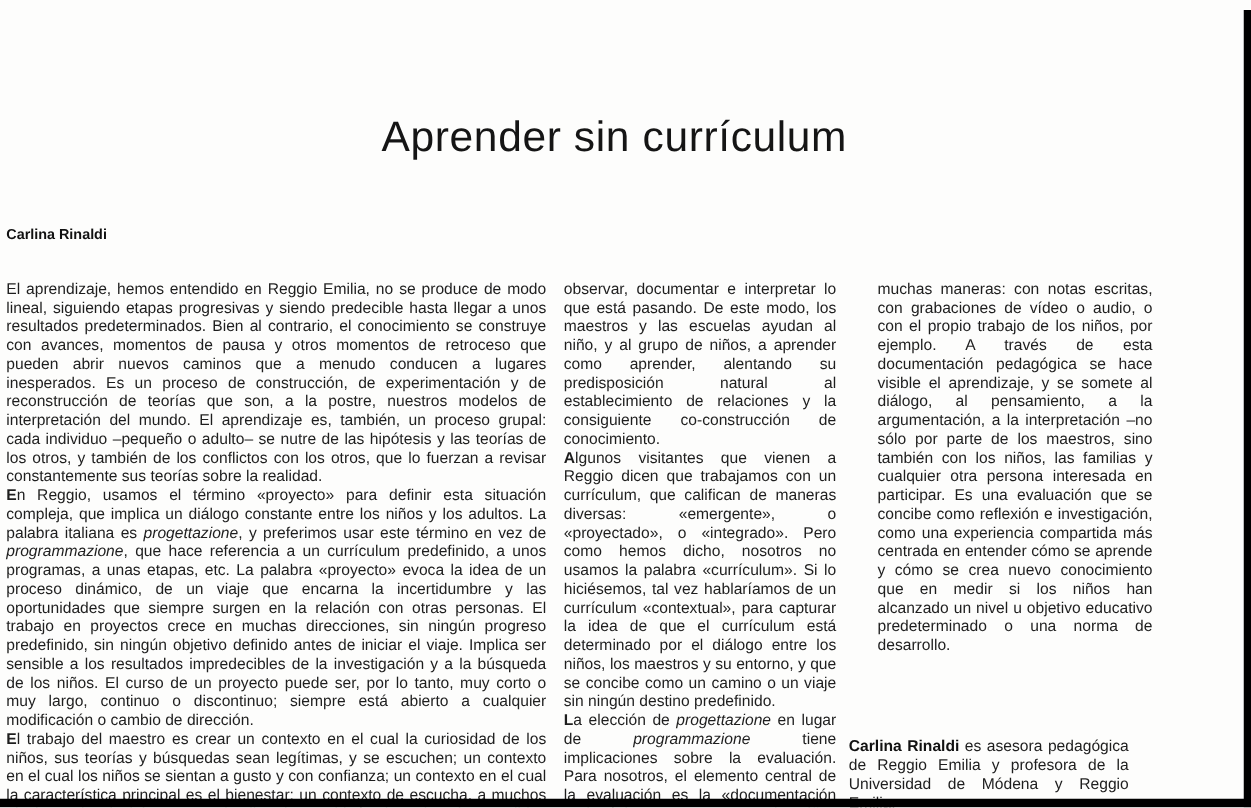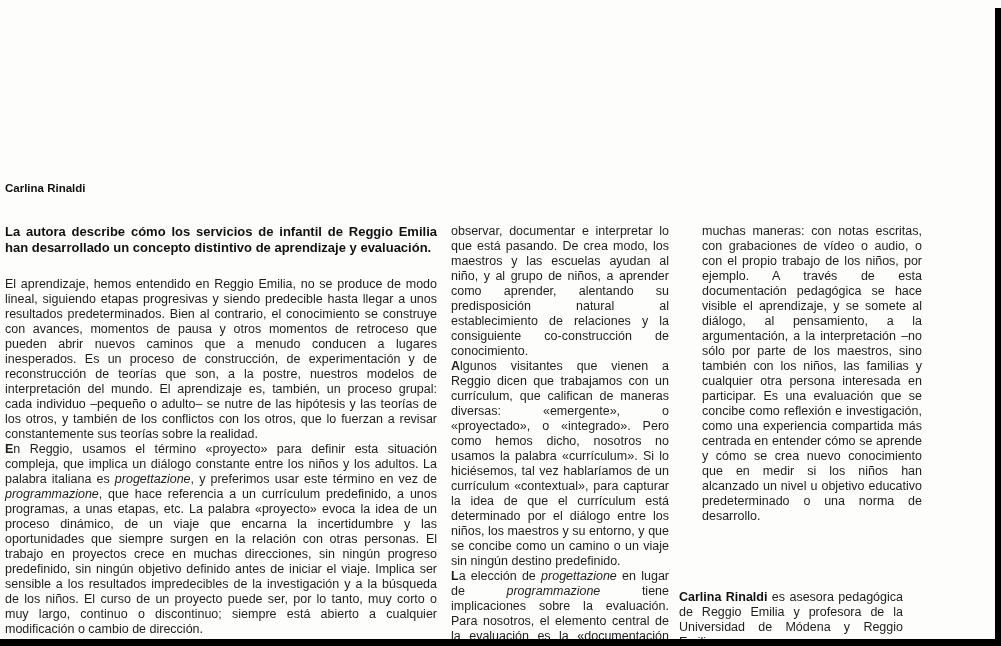--- a/index.html
+++ b/index.html
@@ -49,34 +49,34 @@
   .bar-bottom {
     position:absolute; left:0; bottom:0; width:1001px; height:7px;
     background:#000;
   }
 </style>
 </head>
 <body>
 
 <div class="page">
 
+  <h1 class="title">Aprender sin currículum</h1>
 
   <div class="author">Carlina Rinaldi</div>
 
   <div class="col col-left">
-    <p class="lead">La autora describe cómo los servicios de infantil de Reggio Emilia han desarrollado un concepto distintivo de aprendizaje y evaluación.</p>
     <div>
         <p><span>El aprendizaje, hemos entendido en Reggio Emilia, no se produce de modo lineal, siguiendo etapas progresivas y siendo predecible hasta llegar a unos resultados predeterminados. Bien al contrario, el conocimiento se construye con avances, momentos de pausa y otros momentos de retroceso que pueden abrir nuevos caminos que a menudo conducen a lugares inesperados. Es un proceso de construcción, de experimentación y de reconstrucción de teorías que son, a la postre, nuestros modelos de interpretación del mundo. El aprendizaje es, también, un proceso grupal: cada individuo –pequeño o adulto– se nutre de las hipótesis y las teorías de los otros, y también de los conflictos con los otros, que lo fuerzan a revisar constantemente sus teorías sobre la realidad.</span></p>
         <p><span style="font-weight: bold;">E</span><span>n Reggio, usamos el término «proyecto» para definir esta situación compleja, que implica un diálogo constante entre los niños y los adultos. La palabra italiana es </span><span style="font-style: italic;">progettazione</span><span>, y preferimos usar este término en vez de </span><span style="font-style: italic;">programmazione</span><span>, que hace referencia a un currículum predefinido, a unos programas, a unas etapas, etc. La palabra «proyecto» evoca la idea de un proceso dinámico, de un viaje que encarna la incertidumbre y las oportunidades que siempre surgen en la relación con otras personas. El trabajo en proyectos crece en muchas direcciones, sin ningún progreso predefinido, sin ningún objetivo definido antes de iniciar el viaje. Implica ser sensible a los resultados impredecibles de la investigación y a la búsqueda de los niños. El curso de un proyecto puede ser, por lo tanto, muy corto o muy largo, continuo o discontinuo; siempre está abierto a cualquier modificación o cambio de dirección.</span></p>
         <p><span style="font-weight: bold;">E</span><span>l trabajo del maestro es crear un contexto en el cual la curiosidad de los niños, sus teorías y búsquedas sean legítimas, y se escuchen; un contexto en el cual los niños se sientan a gusto y con confianza; un contexto en el cual la característica principal es el bienestar; un contexto de escucha, a muchos niveles. El rol del maestro implica hacer hipótesis sobre los posibles desarrollos del proyecto, y eso exige escuchar,</span></p>
       </div>
   </div>
 
   <div class="col col-middle">
-      <p><span>observar, documentar e interpretar lo que está pasando. De crea modo, los maestros y las escuelas ayudan al niño, y al grupo de niños, a aprender como aprender, alentando su predisposición natural al establecimiento de relaciones y la consiguiente co-construcción de conocimiento.</span></p>
+      <p><span>observar, documentar e interpretar lo que está pasando. De este modo, los maestros y las escuelas ayudan al niño, y al grupo de niños, a aprender como aprender, alentando su predisposición natural al establecimiento de relaciones y la consiguiente co-construcción de conocimiento.</span></p>
       <p><span style="font-weight: bold;">A</span><span>lgunos visitantes que vienen a Reggio dicen que trabajamos con un currículum, que califican de maneras diversas: «emergente», o «proyectado», o «integrado». Pero como hemos dicho, nosotros no usamos la palabra «currículum». Si lo hiciésemos, tal vez hablaríamos de un currículum «contextual», para capturar la idea de que el currículum está determinado por el diálogo entre los niños, los maestros y su entorno, y que se concibe como un camino o un viaje sin ningún destino predefinido.</span></p>
       <p><span style="font-weight: bold;">L</span><span>a elección de </span><span style="font-style: italic;">progettazione</span><span> en lugar de </span><span style="font-style: italic;">programmazione</span><span> tiene implicaciones sobre la evaluación. Para nosotros, el elemento central de la evaluación es la «documentación pedagógica». Los maestros y los niños de Reggio documentan sus actividades cotidianas en el decurso de sus proyectos, y lo hacen de</span></p>
     </div>
 
   <div class="col col-right">
       <p><span>muchas maneras: con notas escritas, con grabaciones de vídeo o audio, o con el propio trabajo de los niños, por ejemplo. A través de esta documentación pedagógica se hace visible el aprendizaje, y se somete al diálogo, al pensamiento, a la argumentación, a la interpretación –no sólo por parte de los maestros, sino también con los niños, las familias y cualquier otra persona interesada en participar. Es una evaluación que se concibe como reflexión e investigación, como una experiencia compartida más centrada en entender cómo se aprende y cómo se crea nuevo conocimiento que en medir si los niños han alcanzado un nivel u objetivo educativo predeterminado o una norma de desarrollo.</span></p>
     </div>
 
   <div class="bio">
     <p><span class="bio-name">Carlina Rinaldi</span><span> es asesora pedagógica de Reggio Emilia y profesora de la Universidad de Módena y Reggio Emilia.</span></p>

